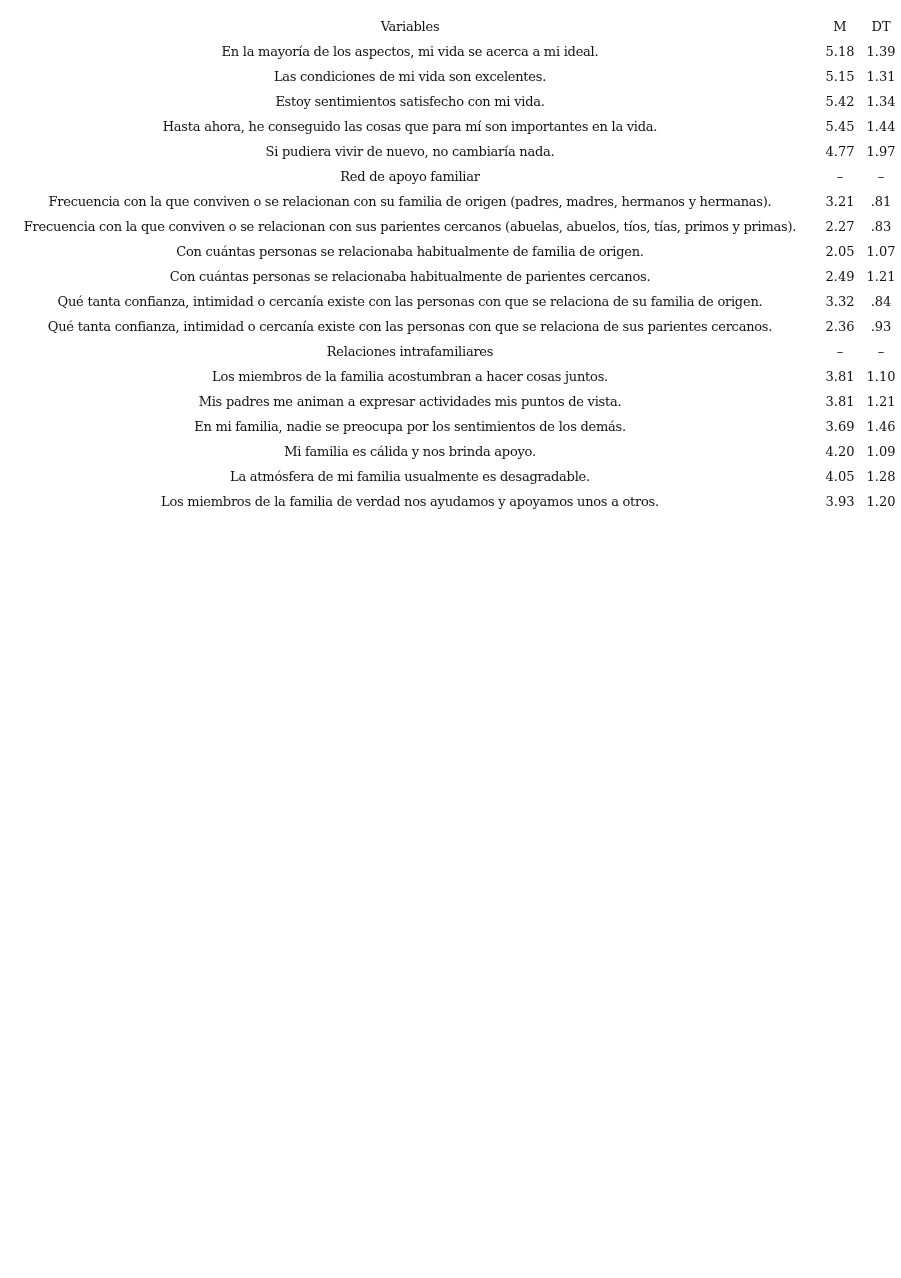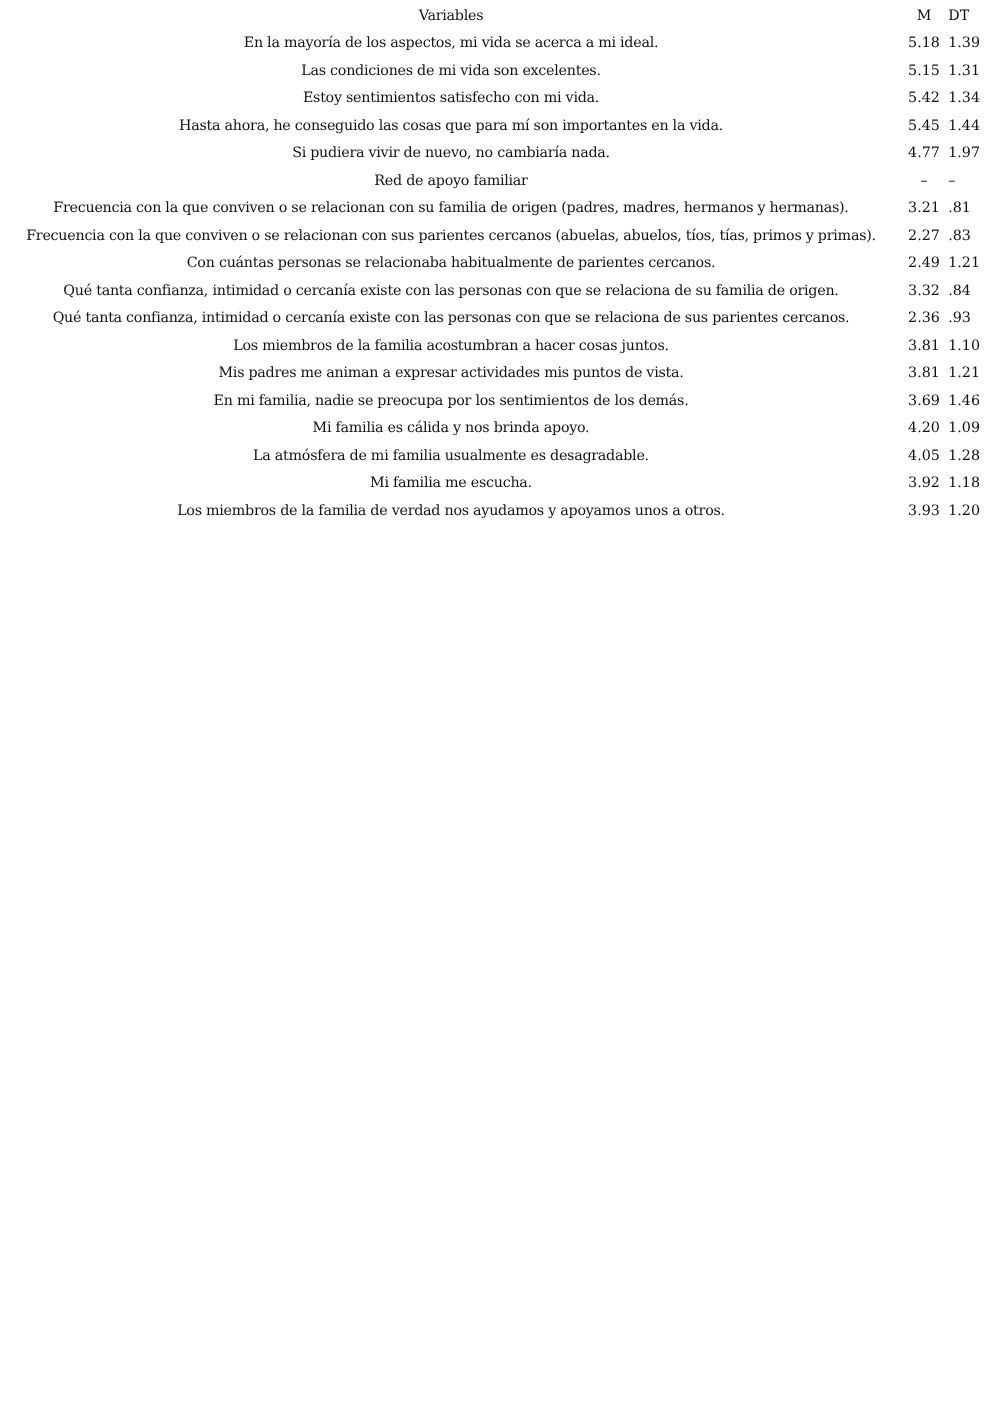--- a/index.html
+++ b/index.html
@@ -12,21 +12,21 @@
       height: 1278px;
       position: relative;
       overflow: hidden;
       font-family: "DejaVu Serif", "Liberation Serif", serif;
       color: #111111;
       font-size: 13px;
     }
     #stats-table {
       position: absolute;
       left: 4px;
-      top: 2px;
+      top: 14px;
       border-collapse: collapse;
     }
     #stats-table td, #stats-table th {
       height: 25px;
       padding: 0;
       font-weight: normal;
       white-space: nowrap;
       vertical-align: middle;
       line-height: 25px;
     }
@@ -35,21 +35,21 @@
       text-align: center;
       letter-spacing: -0.25px;
     }
     .col-m {
       width: 44px;
       text-align: center;
       padding-left: 2px !important;
     }
     .col-dt {
       width: 38px;
-      text-align: left;
+      text-align: center;
     }
   </style>
 </head>
 <body>
 
 <table id="stats-table">
   <thead>
     <tr>
       <th class="col-var">Variables</th>
       <th class="col-m">M</th>
@@ -91,33 +91,43 @@
         <td class="col-var">Frecuencia con la que conviven o se relacionan con su familia de origen (padres, madres, hermanos y hermanas).</td>
         <td class="col-m">3.21</td>
         <td class="col-dt">.81</td>
       </tr>
       <tr>
         <td class="col-var">Frecuencia con la que conviven o se relacionan con sus parientes cercanos (abuelas, abuelos, tíos, tías, primos y primas).</td>
         <td class="col-m">2.27</td>
         <td class="col-dt">.83</td>
       </tr>
       <tr>
+        <td class="col-var">Con cuántas personas se relacionaba habitualmente de familia de origen.</td>
+        <td class="col-m">2.05</td>
+        <td class="col-dt">1.07</td>
+      </tr>
+      <tr>
         <td class="col-var">Con cuántas personas se relacionaba habitualmente de parientes cercanos.</td>
         <td class="col-m">2.49</td>
         <td class="col-dt">1.21</td>
       </tr>
       <tr>
         <td class="col-var">Qué tanta confianza, intimidad o cercanía existe con las personas con que se relaciona de su familia de origen.</td>
         <td class="col-m">3.32</td>
         <td class="col-dt">.84</td>
       </tr>
       <tr>
         <td class="col-var">Qué tanta confianza, intimidad o cercanía existe con las personas con que se relaciona de sus parientes cercanos.</td>
         <td class="col-m">2.36</td>
         <td class="col-dt">.93</td>
+      </tr>
+      <tr>
+        <td class="col-var">Relaciones intrafamiliares</td>
+        <td class="col-m">–</td>
+        <td class="col-dt">–</td>
       </tr>
       <tr>
         <td class="col-var">Los miembros de la familia acostumbran a hacer cosas juntos.</td>
         <td class="col-m">3.81</td>
         <td class="col-dt">1.10</td>
       </tr>
       <tr>
         <td class="col-var">Mis padres me animan a expresar actividades mis puntos de vista.</td>
         <td class="col-m">3.81</td>
         <td class="col-dt">1.21</td>
@@ -131,23 +141,18 @@
         <td class="col-var">Mi familia es cálida y nos brinda apoyo.</td>
         <td class="col-m">4.20</td>
         <td class="col-dt">1.09</td>
       </tr>
       <tr>
         <td class="col-var">La atmósfera de mi familia usualmente es desagradable.</td>
         <td class="col-m">4.05</td>
         <td class="col-dt">1.28</td>
       </tr>
       <tr>
-        <td class="col-var">Mi familia me escucha.</td>
-        <td class="col-m">3.92</td>
-        <td class="col-dt">1.18</td>
-      </tr>
-      <tr>
         <td class="col-var">Los miembros de la familia de verdad nos ayudamos y apoyamos unos a otros.</td>
         <td class="col-m">3.93</td>
         <td class="col-dt">1.20</td>
       </tr>
     </tbody>
 </table>
 
 </body></html>

